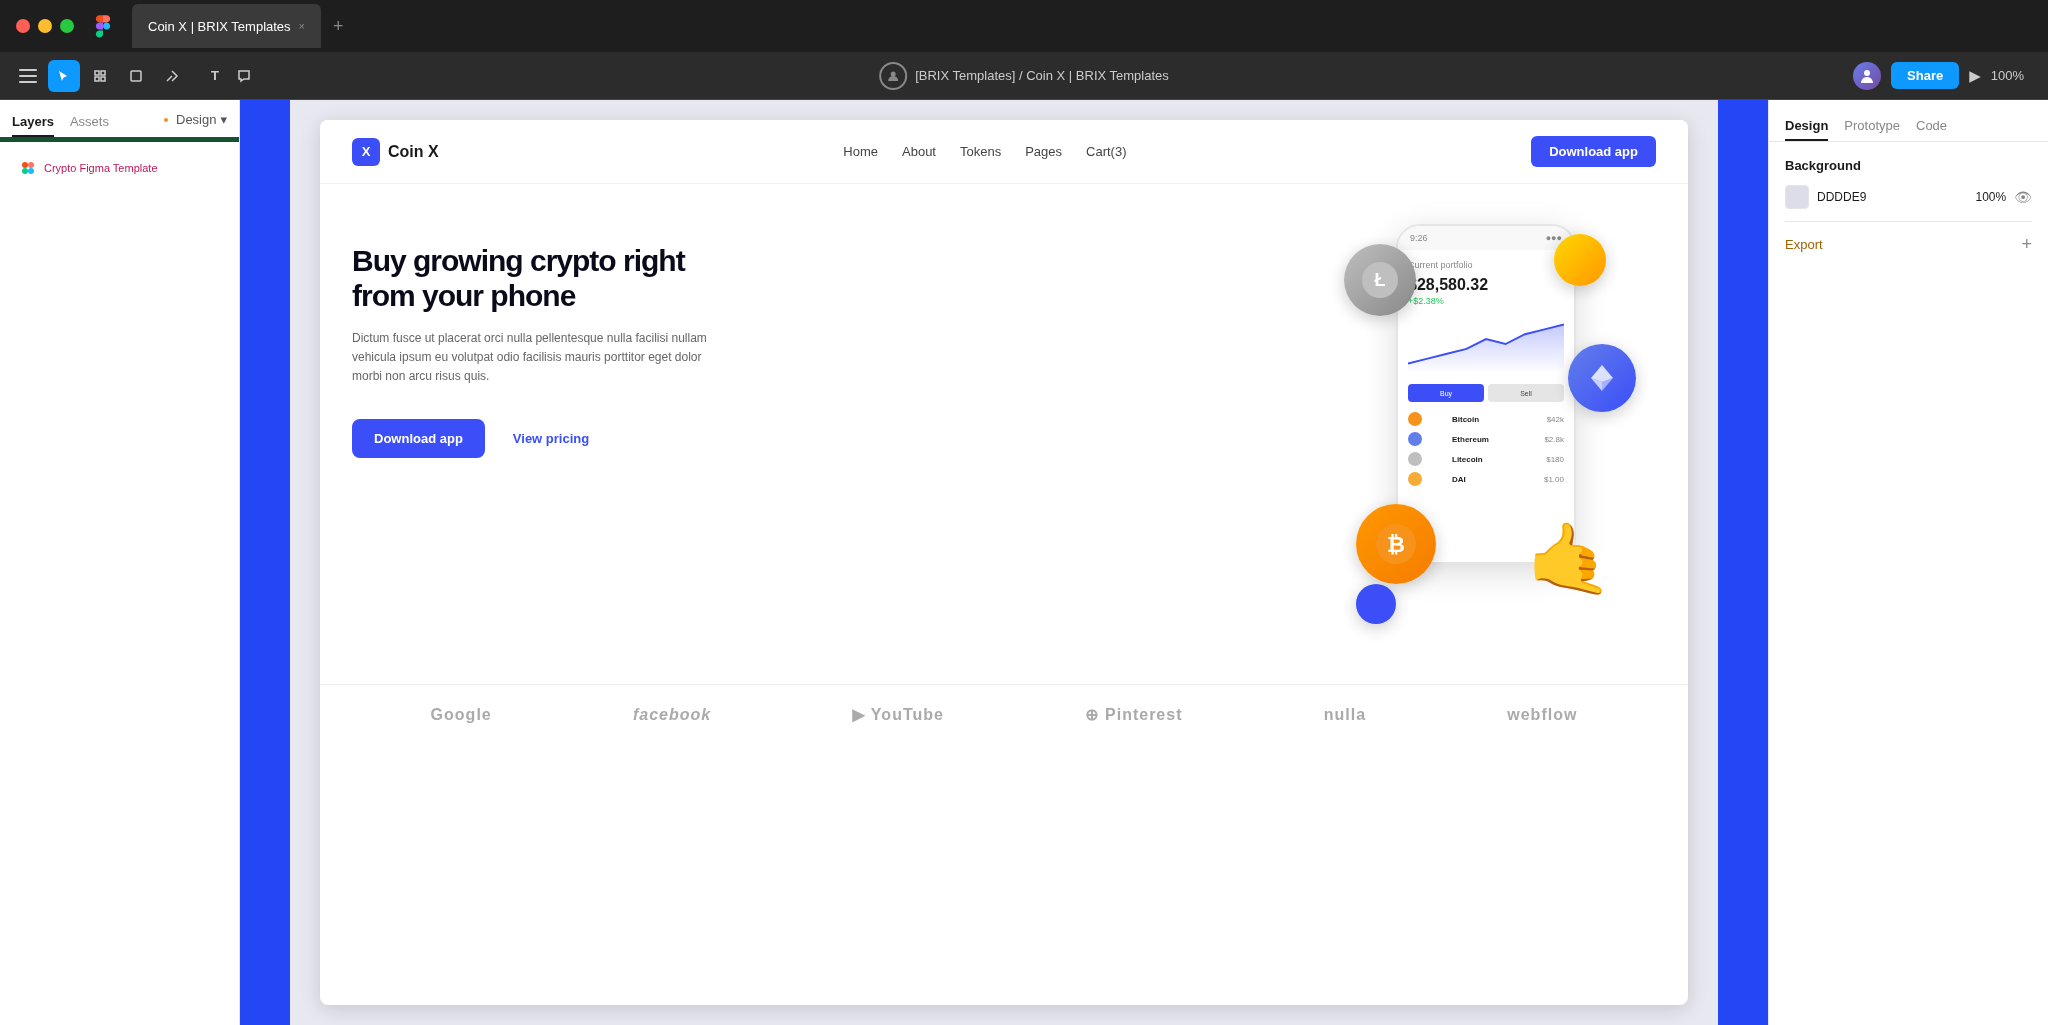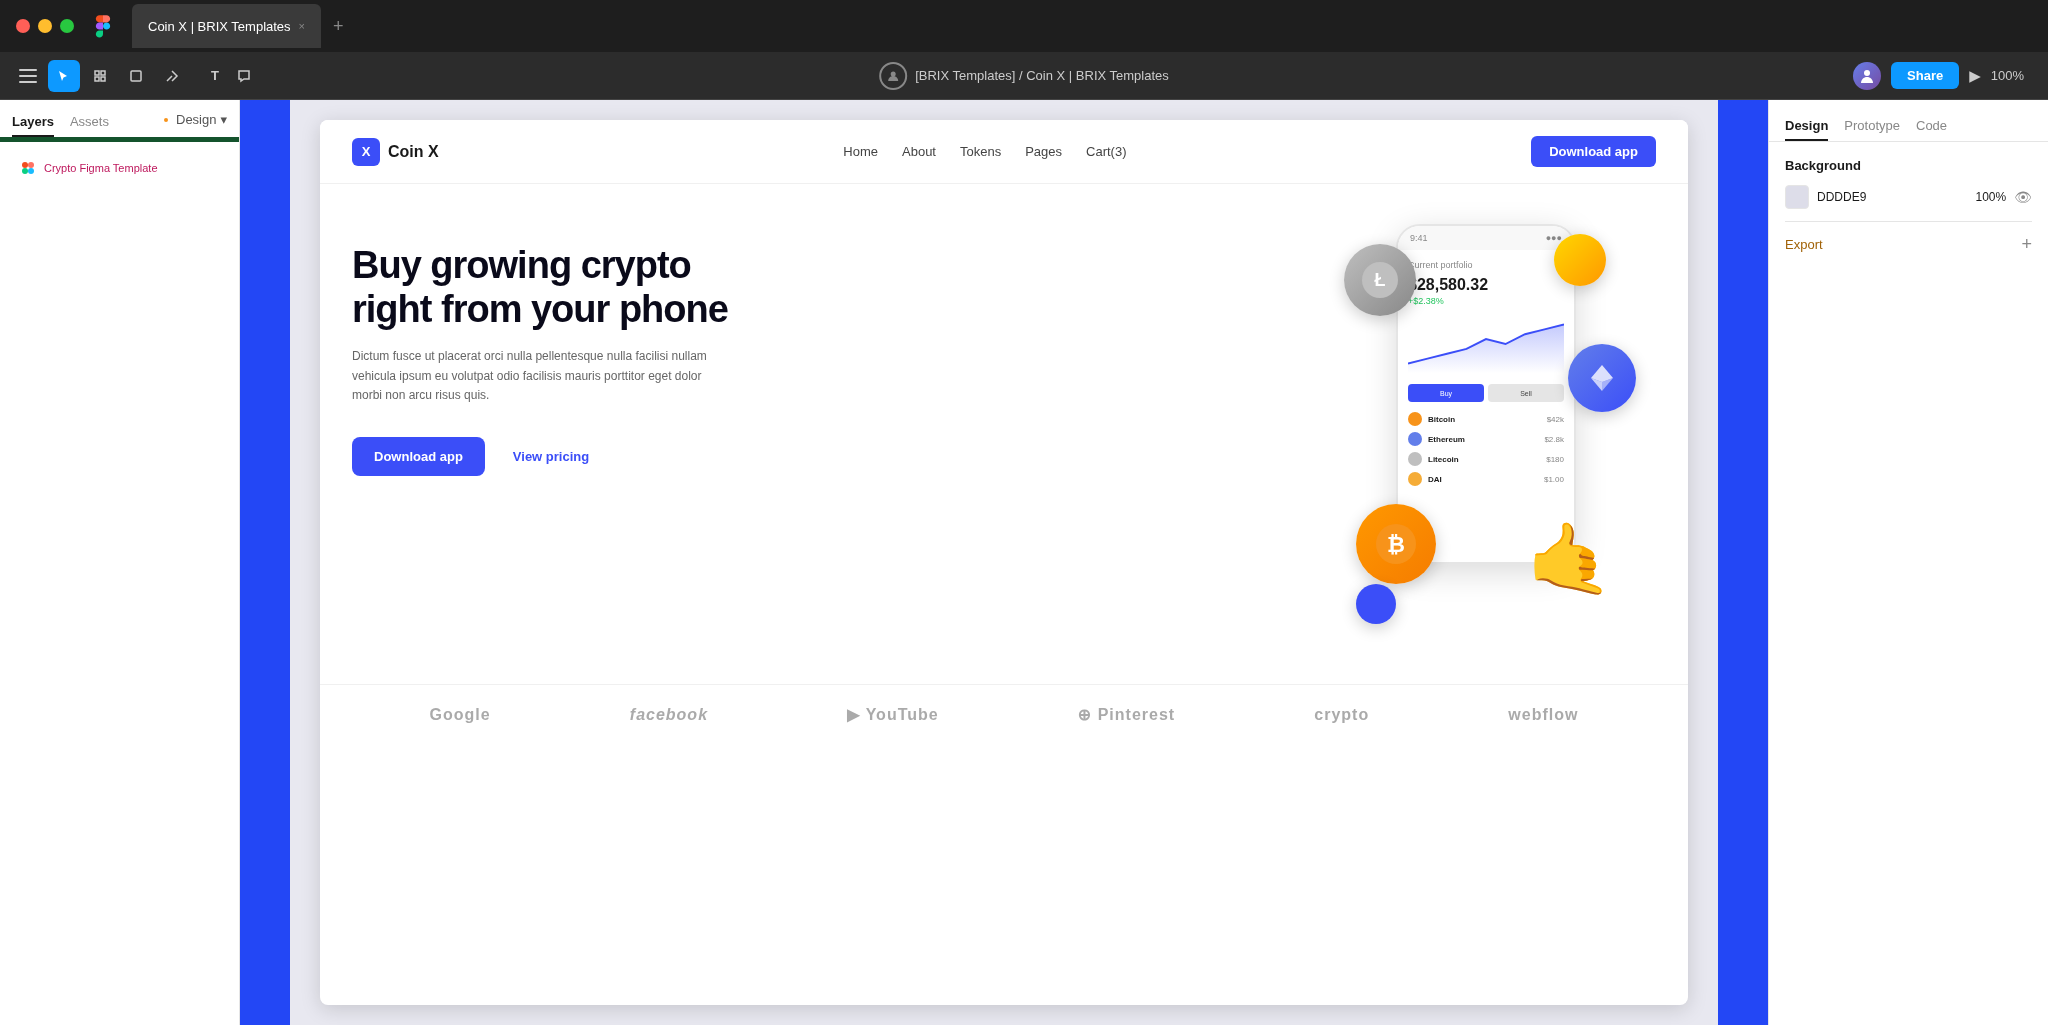--- a/index.html
+++ b/index.html
@@ -347,21 +347,21 @@
       background: #fff;
       align-items: flex-start;
       position: relative;
     }
     .hero-text {
       flex: 1;
       max-width: 380px;
       padding-top: 20px;
     }
     .hero-title {
-      font-size: 38px;
+      font-size: 30px;
       font-weight: 900;
       color: #0a0a1a;
       line-height: 1.15;
       margin-bottom: 16px;
       letter-spacing: -1px;
     }
     .hero-desc {
       font-size: 12px;
       color: #666;
       line-height: 1.6;
@@ -476,21 +476,21 @@
       align-items: center;
       gap: 6px;
       font-size: 8px;
     }
     .coin-dot {
       width: 14px;
       height: 14px;
       border-radius: 50%;
       flex-shrink: 0;
     }
-    .coin-name { color: #1a1a1a; font-weight: 600; }
+    .coin-name { color: #1a1a1a; font-weight: 600; margin-left: 24px; }
     .coin-price { color: #888; margin-left: auto; }
 
     
     .coin-float {
       position: absolute;
       border-radius: 50%;
       display: flex;
       align-items: center;
       justify-content: center;
       font-size: 18px;
@@ -804,21 +804,21 @@
           <div class="hero-buttons">
             <button class="btn-primary">Download app</button>
             <button class="btn-secondary">View pricing</button>
           </div>
         </div>
 
         <div class="hero-visual">
 
           <div class="phone-mockup">
             <div class="phone-status-bar">
-              <span>9:41</span>
+              <span>9:26</span>
                 <span>●●●</span>
             </div>
             <div class="phone-content">
               <div class="phone-header-text">Current portfolio</div>
               <div class="portfolio-value">$28,580.32</div>
               <div class="portfolio-change">+$2.38%</div>
               <div class="chart-area">
                 <svg class="chart-line" viewBox="0 0 160 60" fill="none">
                   <defs>
                     <linearGradient id="chartGrad" x1="0" y1="0" x2="0" y2="1">
@@ -883,21 +883,21 @@
 
           <div class="hand-pointer" style="position:absolute;right:30px;bottom:0;font-size:70px;line-height:1;">🤙</div>
         </div>
       </div>
 
       <div class="logos-section">
         <span class="logo-text">Google</span>
         <span class="logo-text" style="font-style:italic;">facebook</span>
         <span class="logo-text">▶ YouTube</span>
         <span class="logo-text">⊕ Pinterest</span>
-        <span class="logo-text" style="font-weight:800;">crypto</span>
+        <span class="logo-text" style="font-weight:800;">nulla</span>
         <span class="logo-text">webflow</span>
       </div>
     </div>
   </div>
 
   <div class="right-panel">
     <div class="right-panel-tabs">
       <div class="right-tab active">Design</div>
       <div class="right-tab">Prototype</div>
       <div class="right-tab">Code</div>

